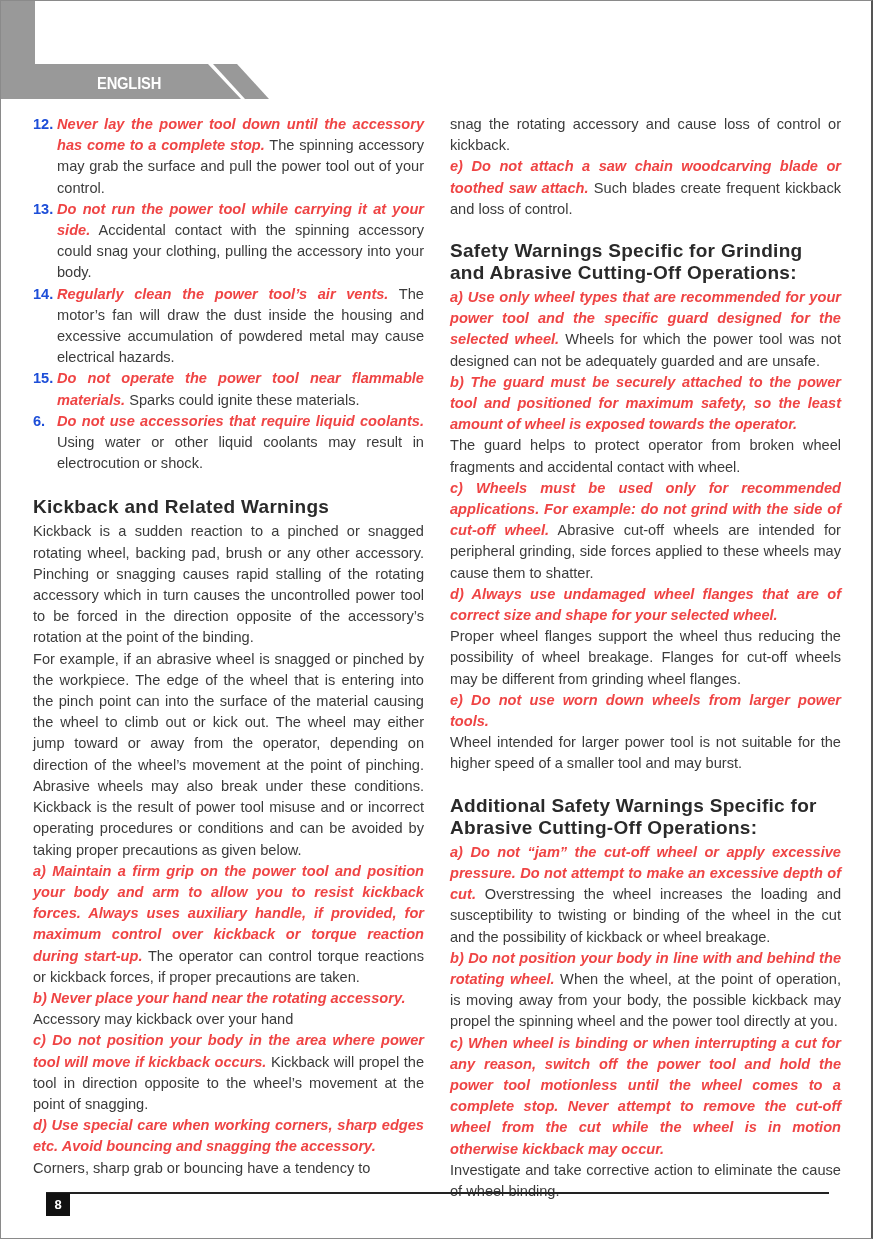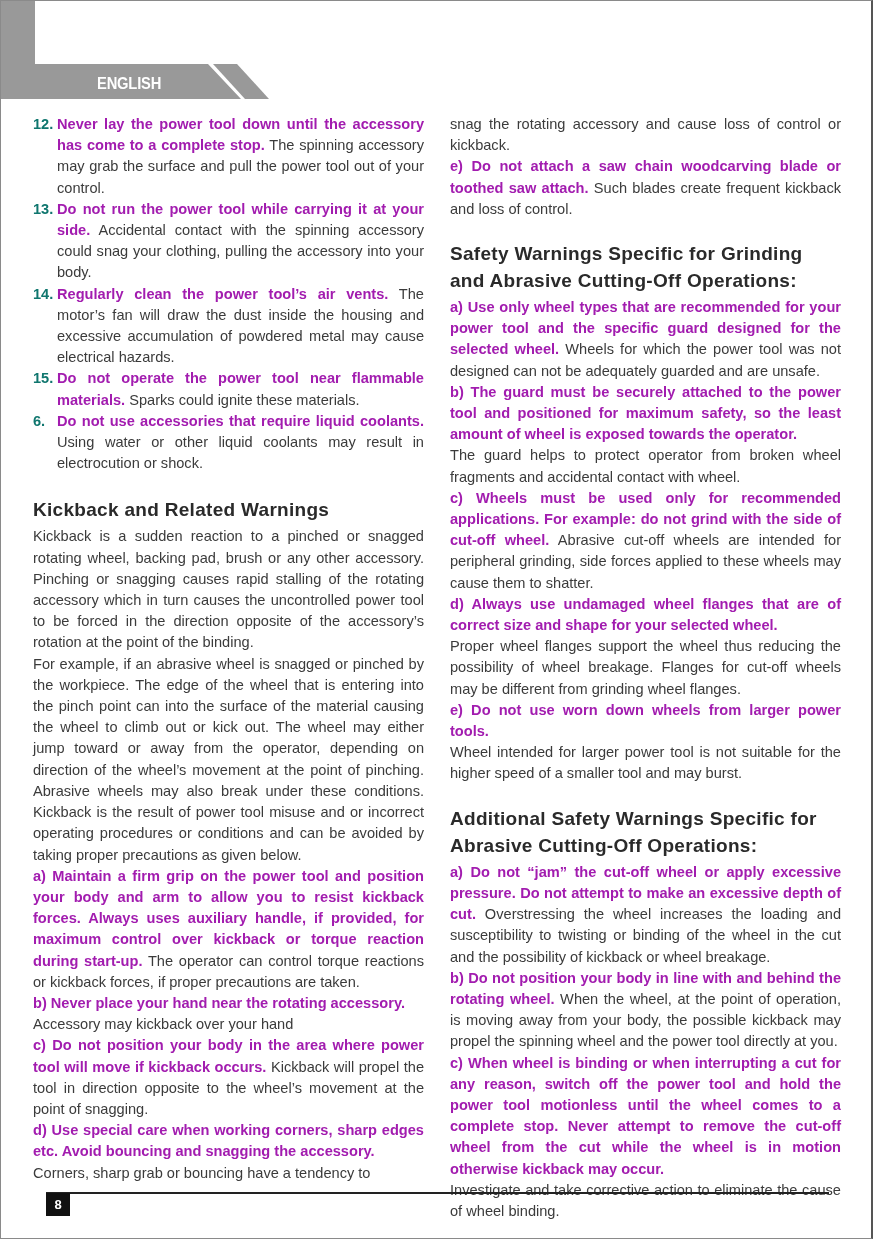--- a/index.html
+++ b/index.html
@@ -19,26 +19,26 @@
     transform: scaleX(0.92); transform-origin: left top;
   }
   .col {
     position: absolute; top: 113px; width: 391px;
     font-family: "Liberation Sans", sans-serif; font-size: 14.6px;
     line-height: 21.2px; color: #3b3b3b; text-align: justify;
   }
   .col-left { left: 32px; }
   .col-right { left: 449px; }
   .col p { margin: 0; }
-  b { color: #a21caf; font-weight: bold; }
+  b { color: #ef4444; font-weight: bold; font-style: italic; }
   .num-item { position: relative; padding-left: 24px; }
-  .num-item .num { position: absolute; left: 0; top: 0; font-weight: bold; color: #0f766e; }
+  .num-item .num { position: absolute; left: 0; top: 0; font-weight: bold; color: #1d4ed8; }
   h2 {
     margin: 0; font-family: "Liberation Sans", sans-serif; font-weight: bold;
-    font-size: 19px; line-height: 27px; color: #2a2a2a; text-align: left;
+    font-size: 19px; line-height: 22px; color: #2a2a2a; text-align: left;
     letter-spacing: 0.3px;
   }
   .gap-h { height: 22px; }
   .gap-h2 { height: 20px; }
   .h-after { margin-bottom: 3px; }
   .footer-line { position: absolute; left: 45px; top: 1191px; width: 783px; height: 2px; background: #222; }
   .page-num {
     position: absolute; left: 45px; top: 1192px; width: 24px; height: 23px;
     background: #111; color: #fff; font-family: "Liberation Sans", sans-serif;
     font-weight: bold; font-size: 13px; text-align: center; line-height: 23px;

